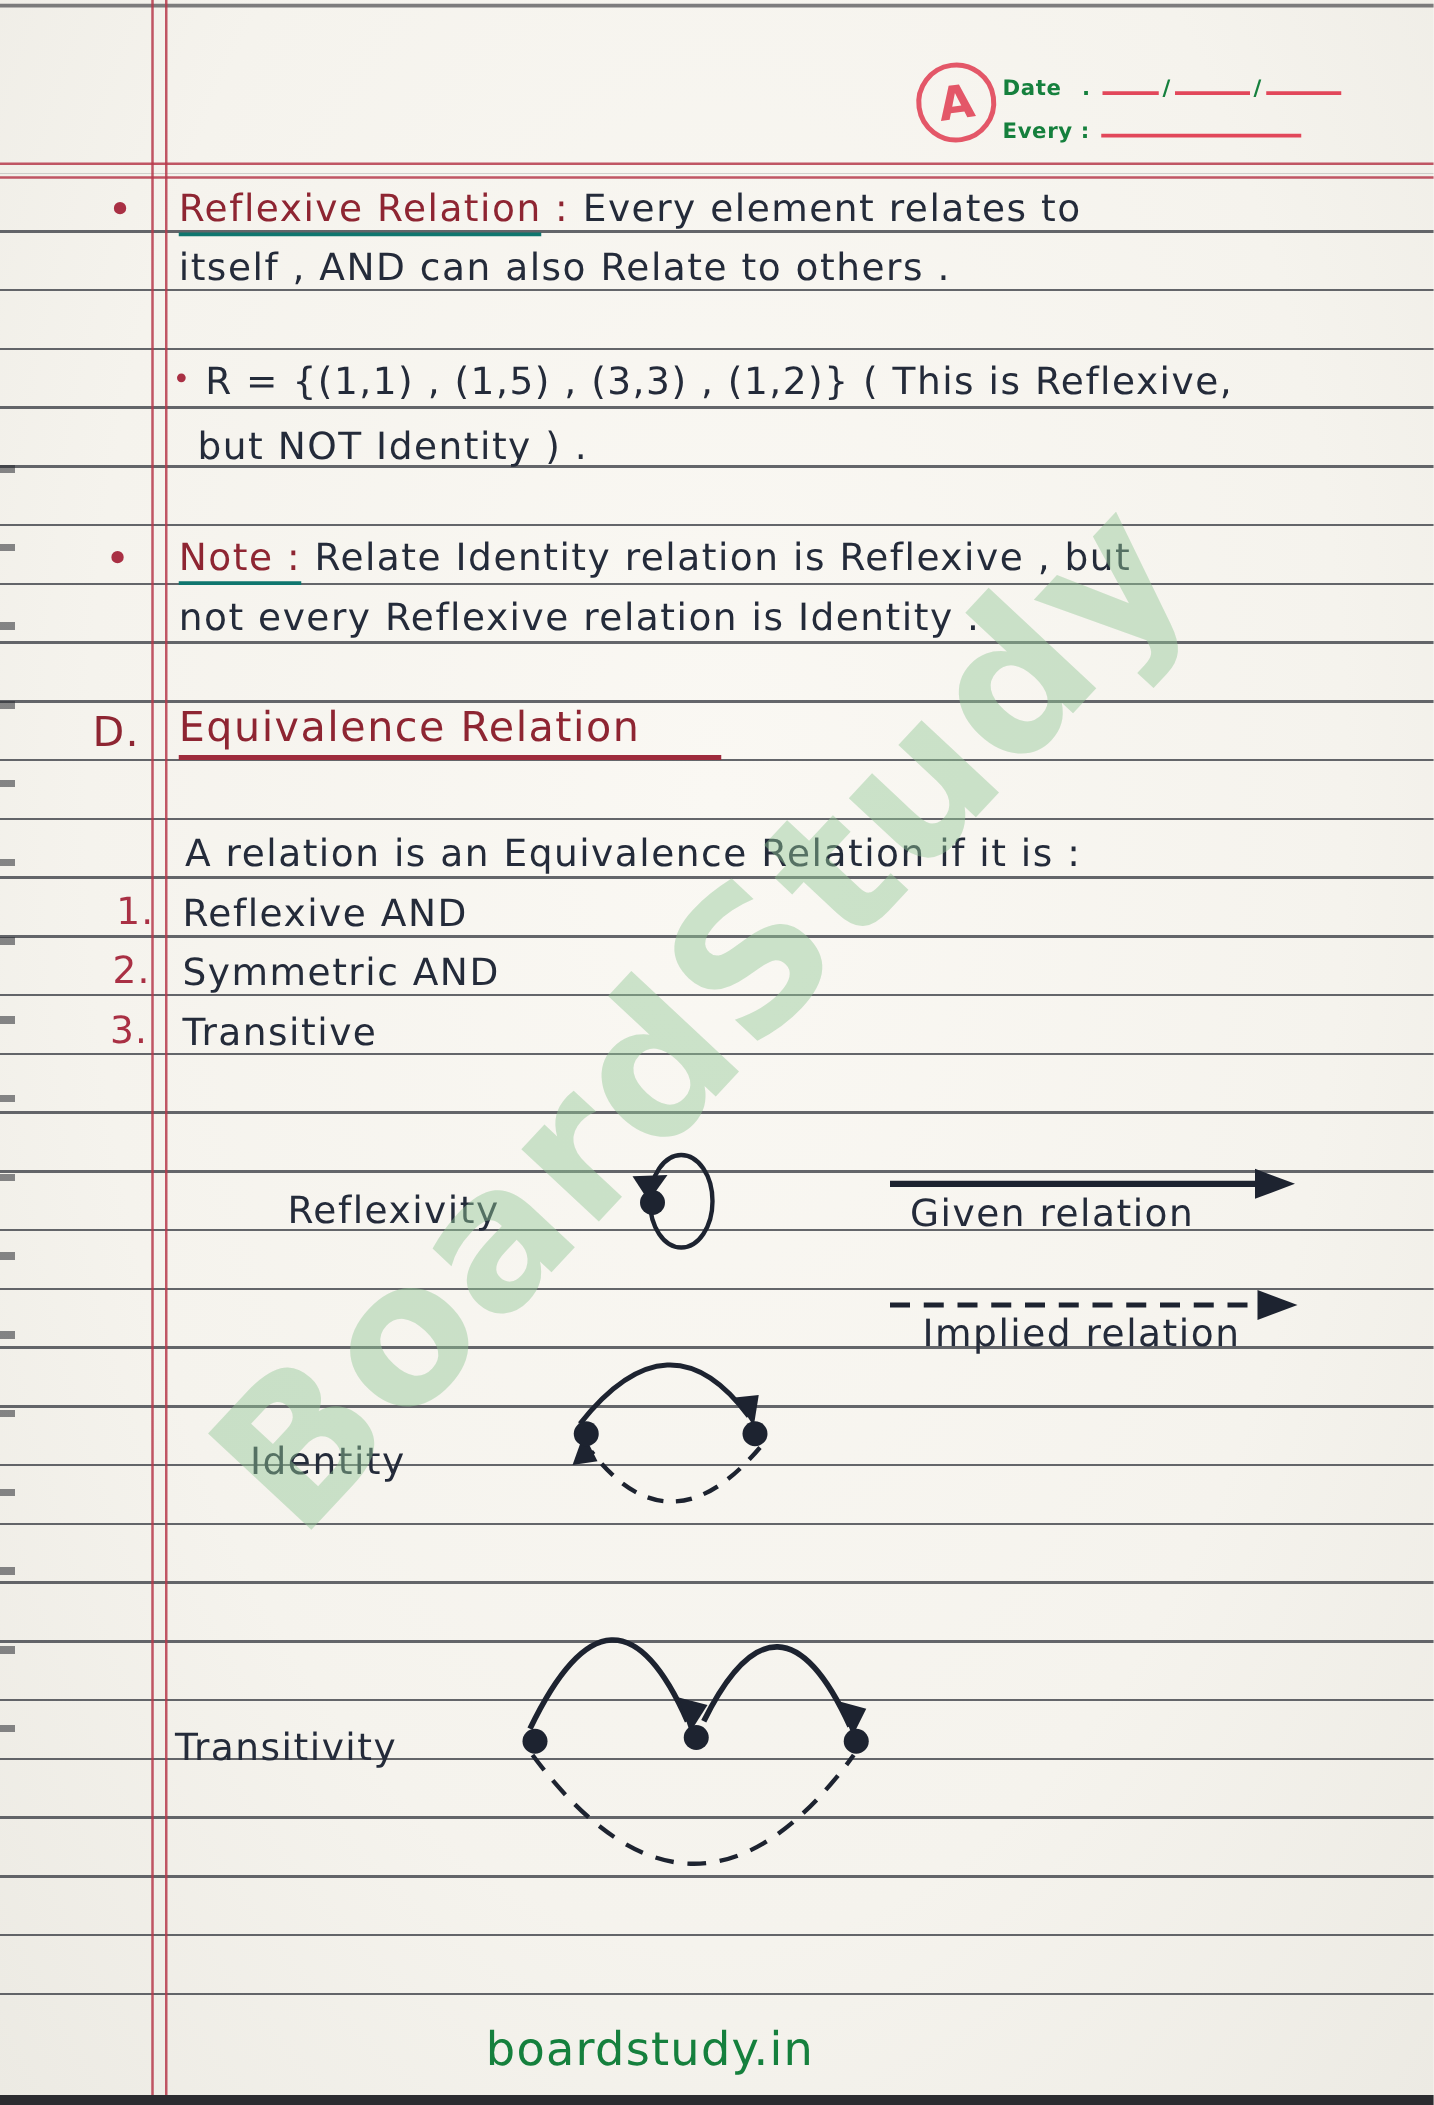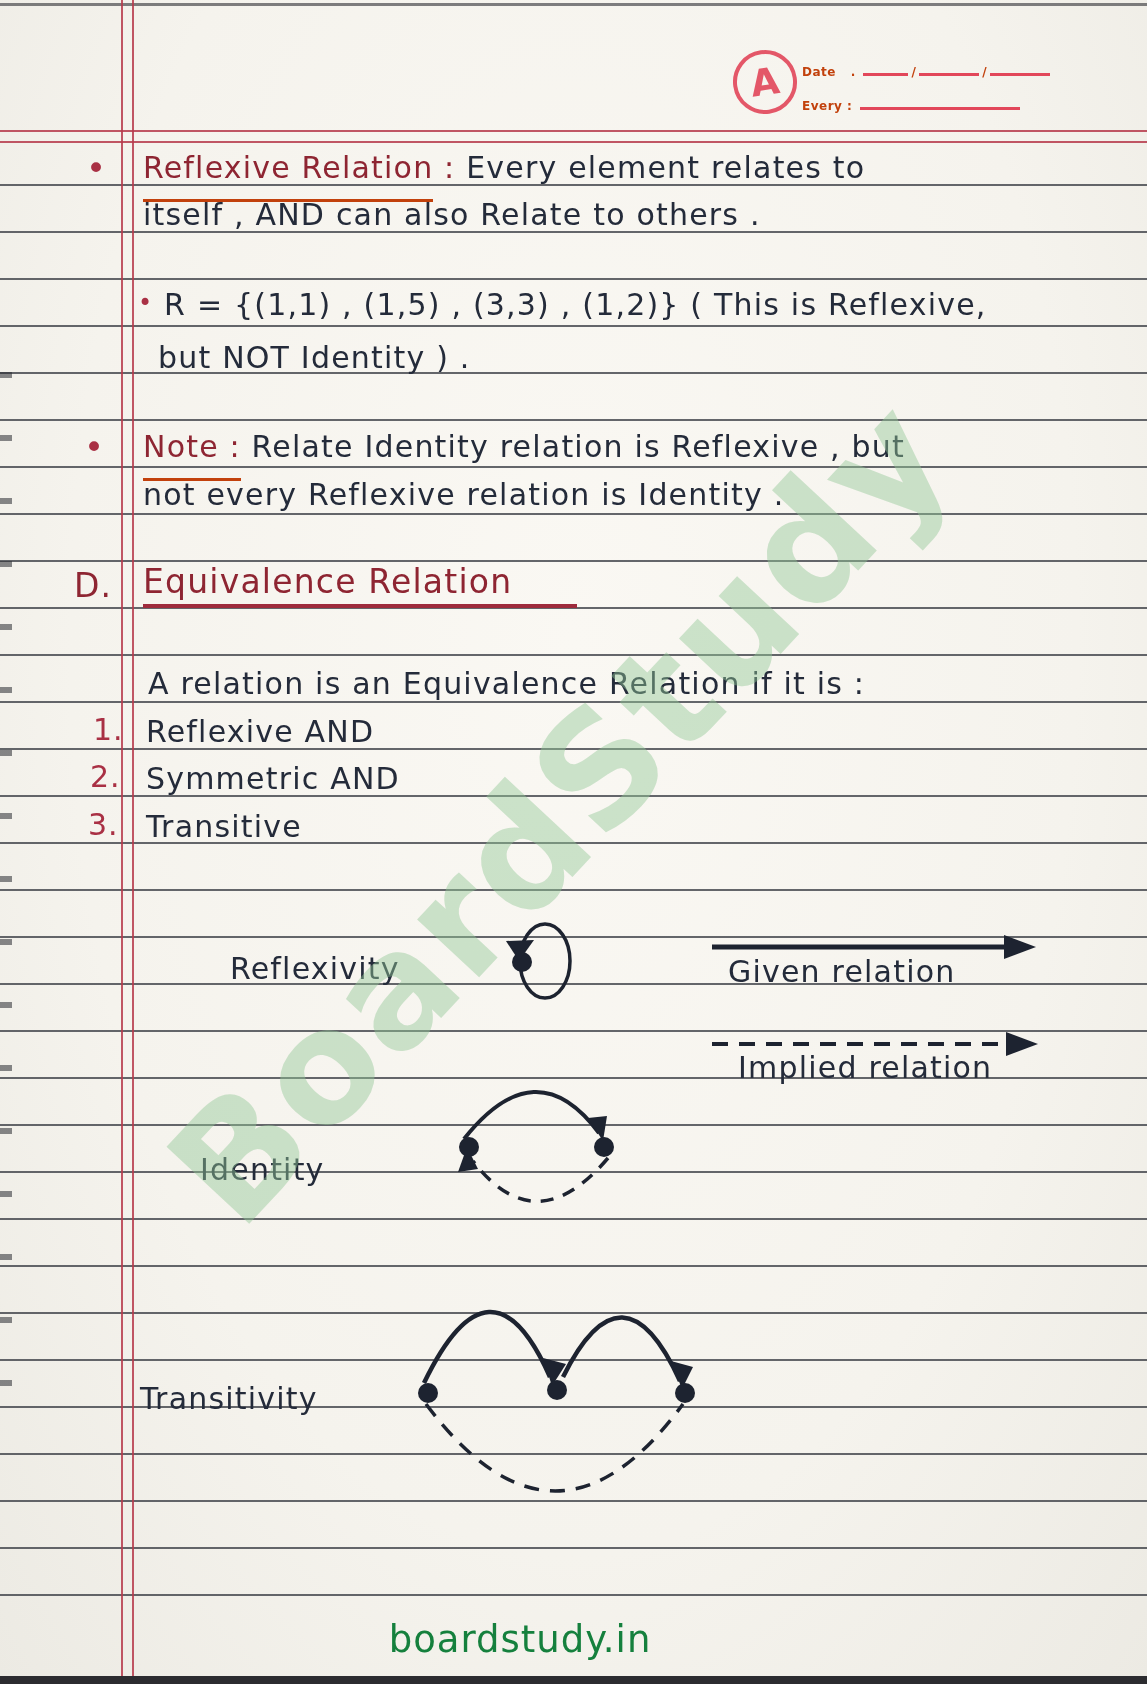--- a/index.html
+++ b/index.html
@@ -23,28 +23,28 @@
     border-top:2.5px solid rgba(182,57,75,.85);border-bottom:2.5px solid rgba(182,57,75,.85);}
   .top-edge{left:0;top:3px;width:1147px;height:3px;background:#3c3c40;opacity:.65;}
   .bottom-edge{left:0;top:1676px;width:1147px;height:8px;background:#2c2c30;}
   .edge-ticks{left:0;top:372px;width:12px;height:1070px;
     background:repeating-linear-gradient(to bottom, rgba(40,42,48,.55) 0 6px, transparent 6px 63px);}
   
   .row{position:absolute;font-size:30px;line-height:40px;letter-spacing:1.2px;
     color:#242b3a;white-space:nowrap;}
   .red{color:#8e2532;}
   .accent{color:#a93044;}
-  .u-ink{border-bottom:3px solid #c2410c;padding-bottom:14px;text-align:right;}
+  .u-ink{border-bottom:3px solid #0f766e;padding-bottom:1px;text-align:right;}
   .u-red{border-bottom:4px solid #9e2b3c;padding-bottom:3px;}
   .marginitem{position:absolute;font-size:30px;color:#a93044;letter-spacing:1px;}
   
   .stamp-logo{left:733px;top:50px;width:56px;height:56px;border:4px solid #e2475a;
     border-radius:50%;display:flex;align-items:center;justify-content:center;
     color:#e2475a;font-size:37px;font-weight:bold;transform:rotate(-8deg);opacity:.9;}
-  .stamp-row{position:absolute;color:#c2410c;font-weight:bold;font-size:12px;letter-spacing:.5px;}
+  .stamp-row{position:absolute;color:#15803d;font-weight:bold;font-size:17px;letter-spacing:.5px;}
   .blank{display:inline-block;border-bottom:3px solid #e2475a;height:13px;vertical-align:baseline;margin:0 3px;}
   .w45{width:45px}.w60{width:60px}.w160{width:160px}
   
   .watermark{left:560px;top:812px;transform:translate(-50%,-50%) rotate(-47deg);
     font-size:155px;font-weight:bold;color:rgba(147,200,150,.45);
     letter-spacing:3px;white-space:nowrap;pointer-events:none;}
   .footer{left:0;top:1618px;width:1040px;text-align:center;font-size:37px;
     color:#15803d;letter-spacing:1px;}
   svg.overlay{position:absolute;left:0;top:0;pointer-events:none;}
   .stroke{stroke:#1d2330;fill:none;}

